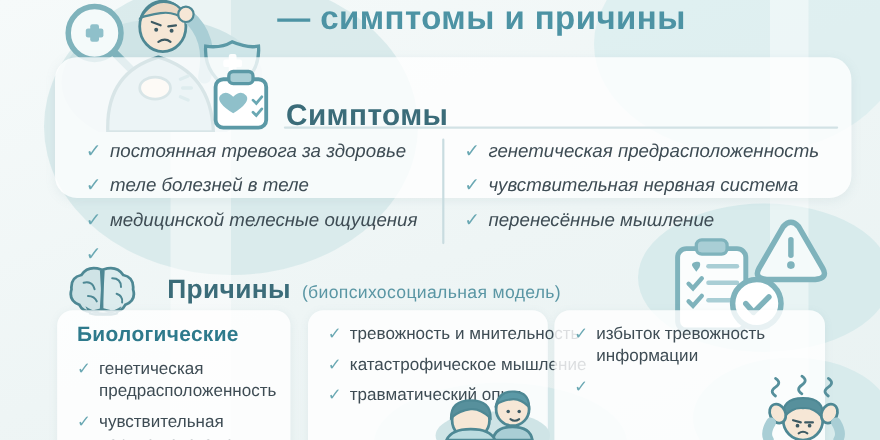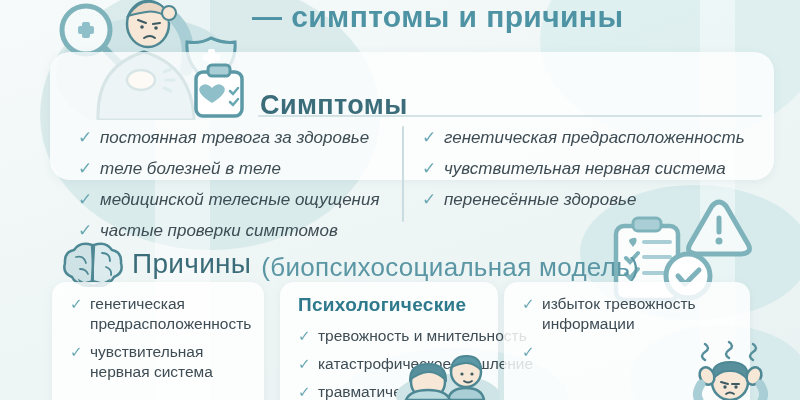--- a/index.html
+++ b/index.html
@@ -23,22 +23,22 @@
   .symptoms-head{position:absolute;left:210px;top:16px;font-size:27px;font-weight:700;color:#3b6c79;letter-spacing:.4px;}
   .symptoms-rule{position:absolute;left:208px;top:63px;width:504px;height:2px;background:#d2e2e5;border-radius:2px;}
   .chk-list{position:absolute;margin:0;padding:0;list-style:none;}
   .chk-list li{display:flex;align-items:flex-start;margin-bottom:11px;}
   .check{flex:0 0 auto;width:22px;font-size:17px;font-weight:700;color:#6aa8b3;line-height:20px;}
   .chk-list .txt{font-size:17px;line-height:20px;color:#3e4c54;font-style:italic;}
   .list-left{left:28px;top:76px;width:312px;}
   .list-right{left:372px;top:76px;width:340px;}
   .v-divider{position:absolute;left:352px;top:74px;width:2px;height:96px;background:#c9dce0;border-radius:2px;}
   .causes-head-row{position:absolute;left:62px;top:240px;height:48px;display:flex;align-items:center;}
-  .causes-head{font-size:28px;font-weight:400;color:#3b6c79;margin:0 0 0 4px;letter-spacing:.3px;}
-  .causes-sub{font-size:26px;color:#5a96a4;margin-left:10px;padding-top:6px;letter-spacing:.3px;}
+  .causes-head{font-size:24px;font-weight:700;color:#3b6c79;margin:0 0 0 24px;letter-spacing:.3px;}
+  .causes-sub{font-size:16px;color:#5a96a4;margin-left:10px;padding-top:6px;letter-spacing:.3px;}
   .cause-card{
     position:absolute;top:282px;height:140px;
     background:rgba(255,255,255,.82);border-radius:14px;
     box-shadow:0 2px 8px rgba(110,150,160,.10);
     padding:12px 14px 0 18px;box-sizing:border-box;
   }
   .card-bio{left:52px;width:212px;}
   .card-psy{left:280px;width:218px;}
   .card-soc{left:504px;width:246px;}
   .cause-card h3{margin:0 0 10px 0;font-size:19px;font-weight:700;color:#2e7a8c;letter-spacing:.3px;}
@@ -118,38 +118,37 @@
       <li>
         <span class="check">✓</span>
         <span class="txt">теле болезней в теле</span>
         </li>
       <li>
         <span class="check">✓</span>
         <span class="txt">медицинской телесные ощущения</span>
         </li>
       <li>
         <span class="check">✓</span>
-        <span class="txt">частые проверки симптомов</span>
         </li>
     </ul>
 
     <div class="v-divider"></div>
 
     <ul class="chk-list list-right">
       <li>
         <span class="check">✓</span>
         <span class="txt">генетическая предрасположенность</span>
         </li>
       <li>
         <span class="check">✓</span>
         <span class="txt">чувствительная нервная система</span>
         </li>
       <li>
         <span class="check">✓</span>
-        <span class="txt">перенесённые здоровье</span>
+        <span class="txt">перенесённые мышление</span>
         </li>
     </ul>
   </section>
 
   <svg class="illus" style="left:600px;top:198px;" width="195" height="105" viewBox="0 0 195 105">
     <rect x="16" y="28" width="62" height="74" rx="8" fill="#fbfdfd" stroke="#7fb3bc" stroke-width="4.5"></rect>
     <rect x="33" y="20" width="28" height="13" rx="5" fill="#a9ced5" stroke="#7fb3bc" stroke-width="3"></rect>
     <path d="M30 45 q-3 -4 3 -5 q5 -1 3 5 l-3 4 Z" fill="#7fb3bc"></path>
     <line x1="44" y1="44" x2="70" y2="44" stroke="#a9ced5" stroke-width="4" stroke-linecap="round"></line>
     <path d="M26 60 l4 4 l8 -9" stroke="#7fb3bc" stroke-width="4" fill="none" stroke-linecap="round"></path>
@@ -173,34 +172,34 @@
       <path d="M32 4 q12 -4 18 5 q10 2 9 13 q3 10 -7 14 q-4 8 -14 6 l-8 -2 Z" fill="#dcecee" stroke="#4e8894" stroke-width="2.5"></path>
       <path d="M31 4 L31 42" stroke="#4e8894" stroke-width="2"></path>
       <path d="M14 16 q8 -2 10 6 M40 12 q8 0 8 8 M18 28 q6 0 8 5 M44 26 q6 2 5 8" stroke="#4e8894" stroke-width="1.8" fill="none" stroke-linecap="round"></path>
       <path d="M18 40 q14 8 28 0 l-2 4 q-12 4 -24 0 Z" fill="#8fc0ca" stroke="#4e8894" stroke-width="2"></path>
     </svg>
     <h2 class="causes-head">Причины</h2>
     <span class="causes-sub">(биопсихосоциальная  модель)</span>
   </div>
 
   <div class="cause-card card-bio">
+    <h3>Биологические</h3>
     <ul>
       <li>
         <span class="check">✓</span>
         <span class="txt">генетическая предрасположенность</span>
         </li>
       <li>
         <span class="check">✓</span>
         <span class="txt">чувствительная нервная система</span>
         </li>
     </ul>
   </div>
 
   <div class="cause-card card-psy">
-    <h3>Психологические</h3>
     <ul>
       <li>
         <span class="check">✓</span>
         <span class="txt">тревожность и мнительность</span>
         </li>
       <li>
         <span class="check">✓</span>
         <span class="txt">катастрофическое мышление</span>
         </li>
       <li>

